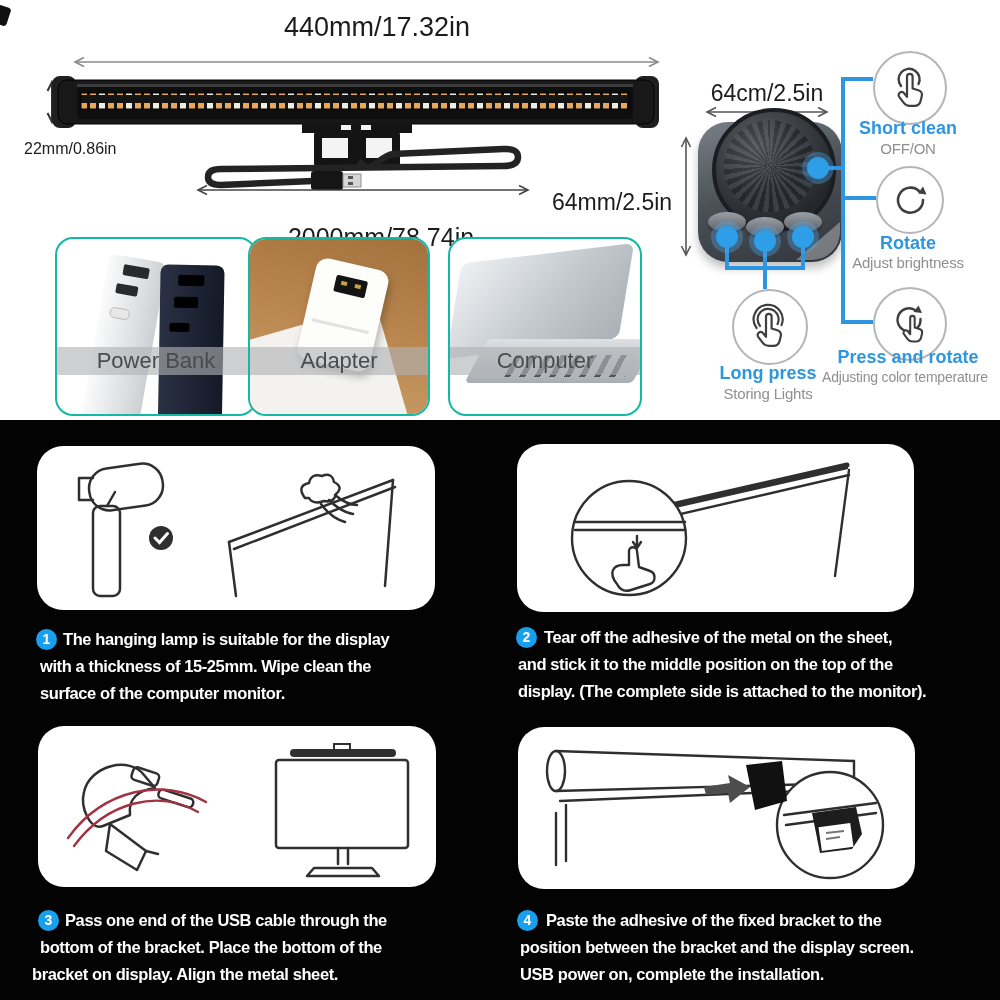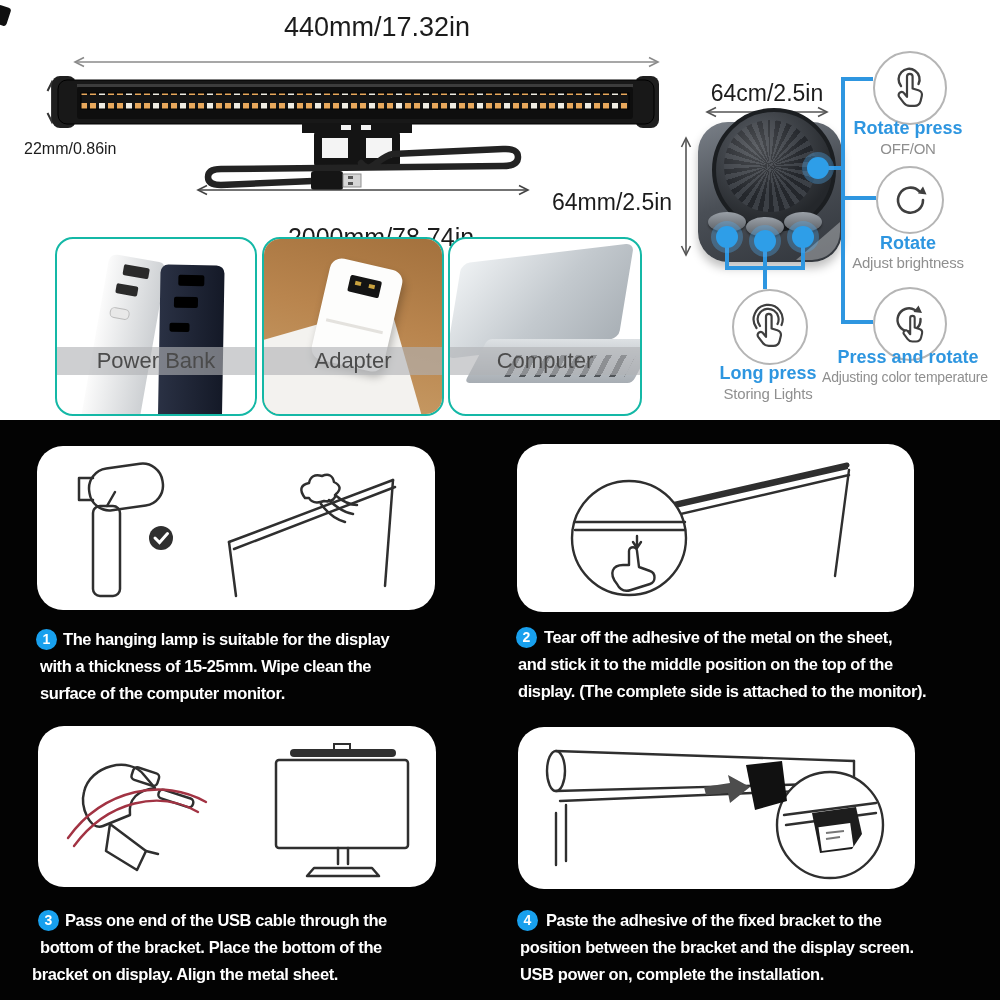--- a/index.html
+++ b/index.html
@@ -144,21 +144,21 @@
   <div class="abs bdot" style="left:716px;top:226px;"></div>
   <div class="abs bdot" style="left:754px;top:230px;"></div>
   <div class="abs bdot" style="left:792px;top:226px;"></div>
 
   <div class="abs cir" style="left:873px;top:51px;width:70px;height:70px;">
     <svg width="44" height="48" viewBox="0 0 44 48">
       <path d="M13 22 A 10.5 10.5 0 1 1 30.5 20" stroke="#3f3f3f" stroke-width="2.4" fill="none" stroke-linecap="round"></path>
       <path d="M19 25 V 12.6 a 2.8 2.8 0 0 1 5.6 0 V 24.5 l 5.8 1.7 c 2.5 .7 4 3.1 3.4 5.7 l -1.2 5 c -.7 2.9 -3.2 4.9 -6.2 4.9 h -4.6 c -2.4 0 -4.6 -1.1 -6 -3 l -4.6 -6 c -1 -1.4 -.7 -3.4 .8 -4.3 1.3 -.9 3.1 -.6 4.1 .7 l 2.9 3.6 z" fill="#fff" stroke="#3f3f3f" stroke-width="2.2" stroke-linejoin="round"></path>
     </svg>
   </div>
-  <div class="abs ctitle" style="left:828px;top:118px;width:160px;">Rotate press</div>
+  <div class="abs ctitle" style="left:828px;top:118px;width:160px;">Short clean</div>
   <div class="abs csub" style="left:828px;top:140px;width:160px;">OFF/ON</div>
 
   <div class="abs cir" style="left:876px;top:166px;width:64px;height:64px;">
     <svg width="40" height="40" viewBox="0 0 40 40">
       <path d="M29.5 11.5 A 12.5 12.5 0 1 0 33 20" stroke="#3f3f3f" stroke-width="2.6" fill="none" stroke-linecap="round"></path>
       <path d="M28 13.5 L 36.5 14.5 L 33 6.5 Z" fill="#3f3f3f"></path>
     </svg>
   </div>
   <div class="abs ctitle" style="left:828px;top:233px;width:160px;">Rotate</div>
   <div class="abs csub" style="left:828px;top:254px;width:160px;">Adjust brightness</div>
@@ -193,21 +193,21 @@
     <div class="abs slab" style="left:102px;top:26px;width:64px;height:185px;transform:rotate(1deg);
                 background:linear-gradient(90deg,#2a3144,#141927);">
       <div class="abs" style="left:18px;top:10px;width:26px;height:11px;background:#000;border-radius:2px;"></div>
       <div class="abs" style="left:14px;top:32px;width:24px;height:11px;background:#000;border-radius:2px;"></div>
       <div class="abs" style="left:10px;top:58px;width:20px;height:9px;background:#000;border-radius:2px;"></div>
     </div>
     <div class="abs band"></div>
     <div class="abs bandlab">Power Bank</div>
   </div>
 
-  <div class="abs card" style="left:262px;width:178px;">
+  <div class="abs card" style="left:248px;width:178px;">
     <div class="abs" style="left:0;top:0;width:178px;height:175px;
                 background:linear-gradient(15deg,#caa06a 0%,#b9854e 55%,#a3713d 100%);"></div>
     <div class="abs" style="left:-40px;top:88px;width:190px;height:150px;background:#f3f2ef;transform:rotate(-16deg);"></div>
     <div class="abs" style="left:56px;top:24px;width:74px;height:104px;background:#fdfdfc;border-radius:12px;
                 transform:rotate(13deg);box-shadow:3px 5px 8px rgba(0,0,0,.25);">
       <div class="abs" style="left:22px;top:14px;width:32px;height:17px;background:#141414;border-radius:2px;">
         <div class="abs" style="left:6px;top:5px;width:6px;height:4px;background:#c9a23f;"></div>
         <div class="abs" style="left:20px;top:5px;width:6px;height:4px;background:#c9a23f;"></div>
       </div>
       <div class="abs" style="left:8px;top:62px;width:58px;height:3px;background:#e4e2de;"></div>

